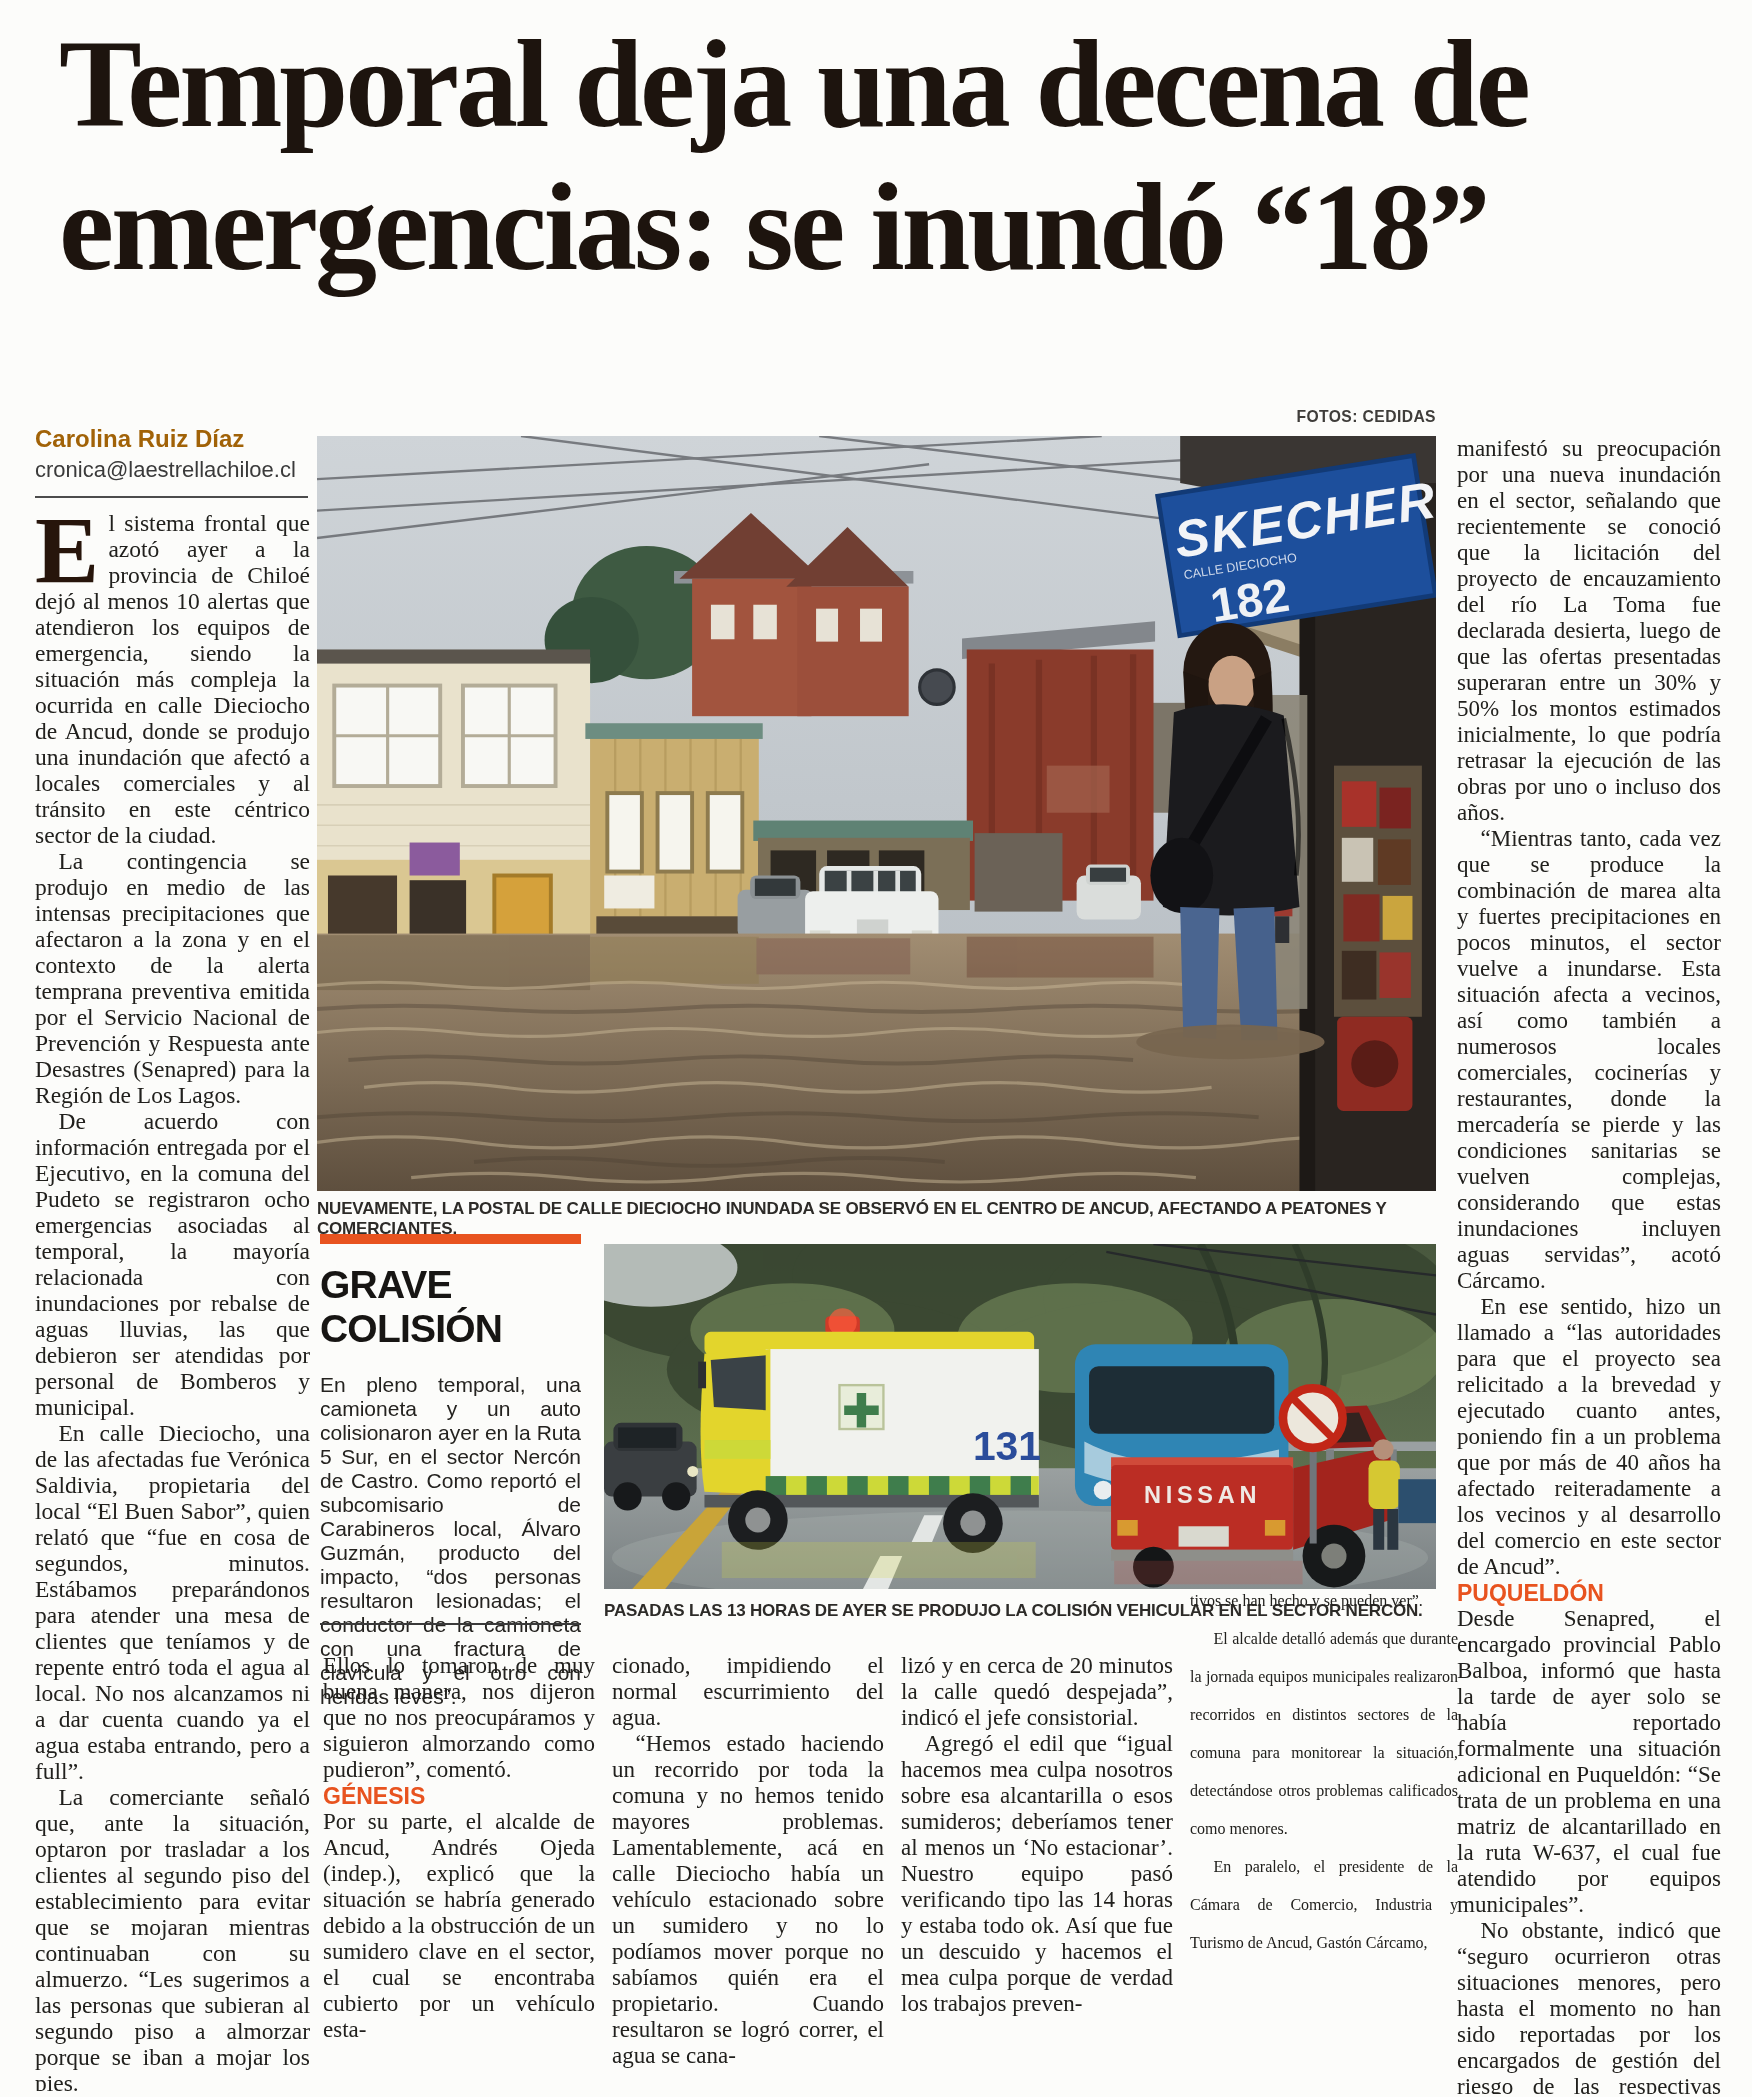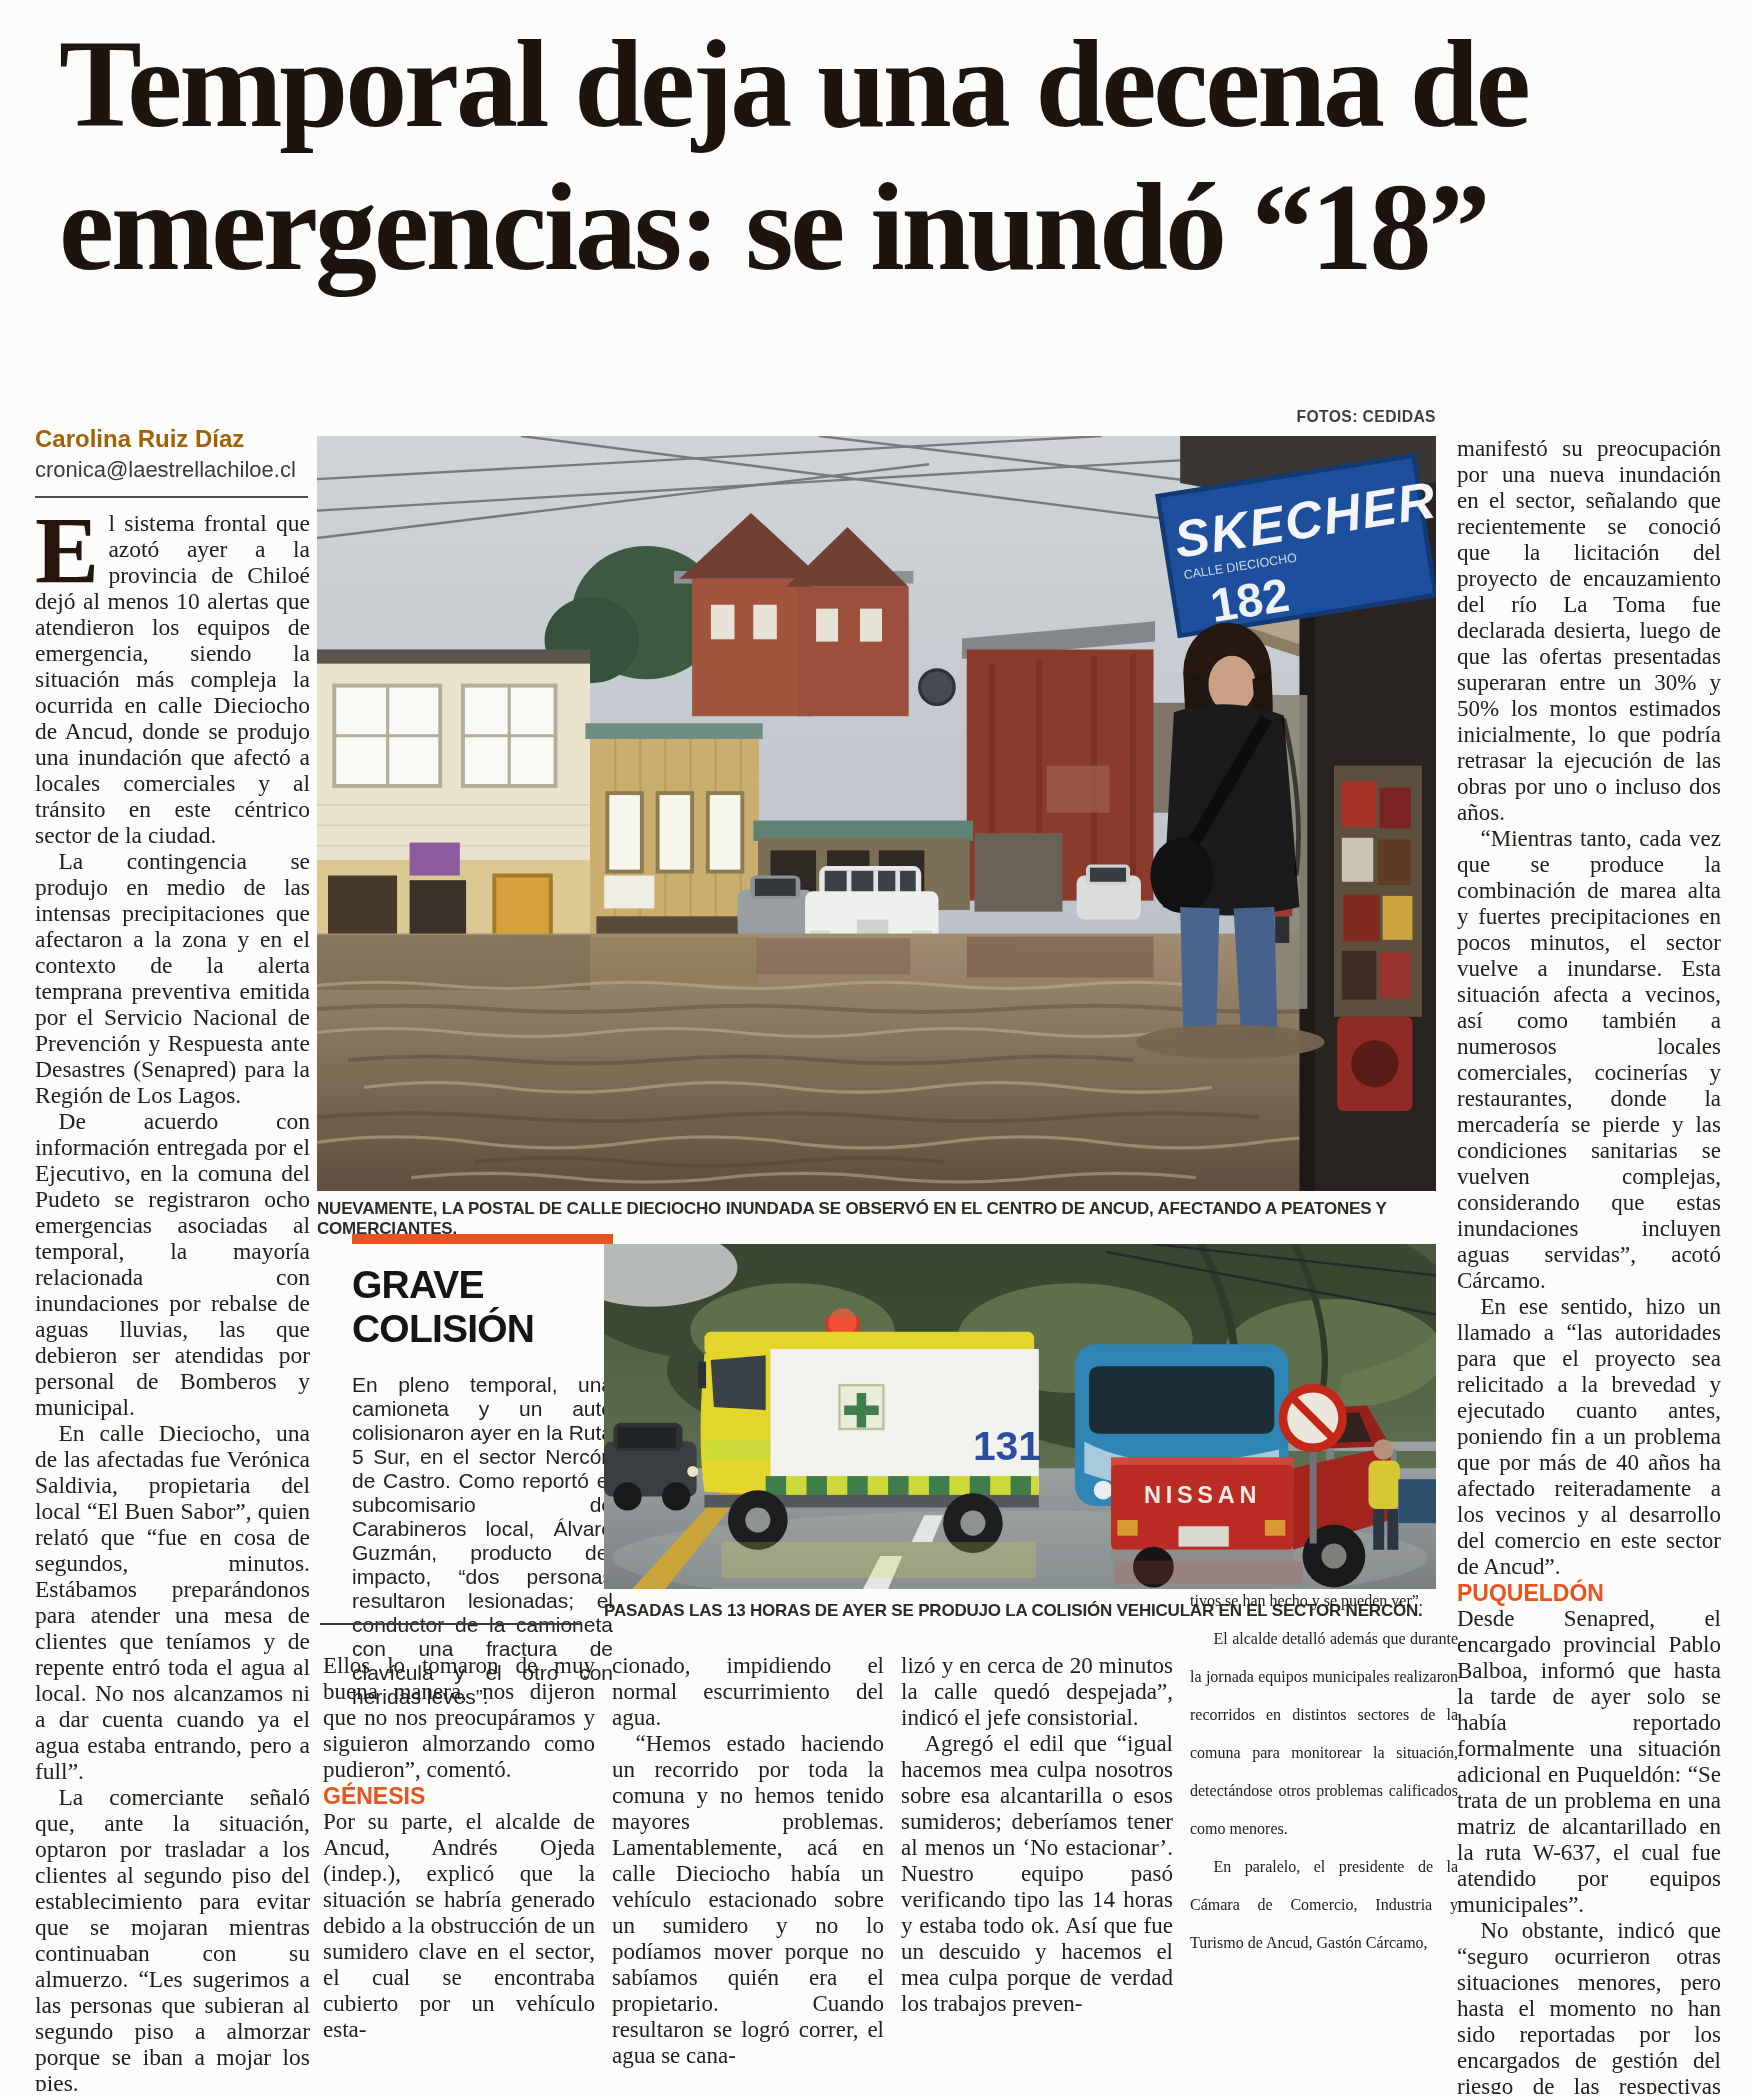--- a/index.html
+++ b/index.html
@@ -31,21 +31,21 @@
            margin:4.7px 9.4px 0 0;color:#27150b;}
   .subhead{font-family:"Liberation Sans",sans-serif;font-weight:bold;color:#e8531f;
            font-size:23px;margin:14px 0 6.3px;text-align:left;text-indent:0;}
   .endmark{color:#e8531f;font-size:23.5px;}
   .main-photo{position:absolute;left:317px;top:436px;width:1119px;height:755px;display:block;}
   .crash-photo{position:absolute;left:604px;top:1244px;width:832px;height:345px;display:block;}
   .caption{position:absolute;font-family:"Liberation Sans",sans-serif;font-weight:bold;
            font-size:17px;letter-spacing:-0.2px;color:#2d2b28;}
   .caption1{left:317px;top:1199px;width:1119px;}
   .caption2{left:604px;top:1601px;width:832px;}
-  .gravebox{position:absolute;left:320px;top:1234px;width:261px;margin-left:32px;}
+  .gravebox{position:absolute;left:320px;top:1234px;width:261px;}
   .gravebox .bar{height:10.2px;background:#e8531f;}
   .gravebox h2{font-family:"Liberation Sans",sans-serif;font-weight:bold;font-size:39px;
                letter-spacing:-0.8px;margin:19px 0 0;color:#171513;}
   .gravebox p{font-family:"Liberation Sans",sans-serif;font-size:21px;line-height:24px;
               text-align:justify;margin:22px 0 0;color:#24221f;}
   .boxrule{position:absolute;left:320px;top:1623px;width:261px;height:2.4px;background:#3a3a3a;}
 </style>
 </head>
 <body>
 

